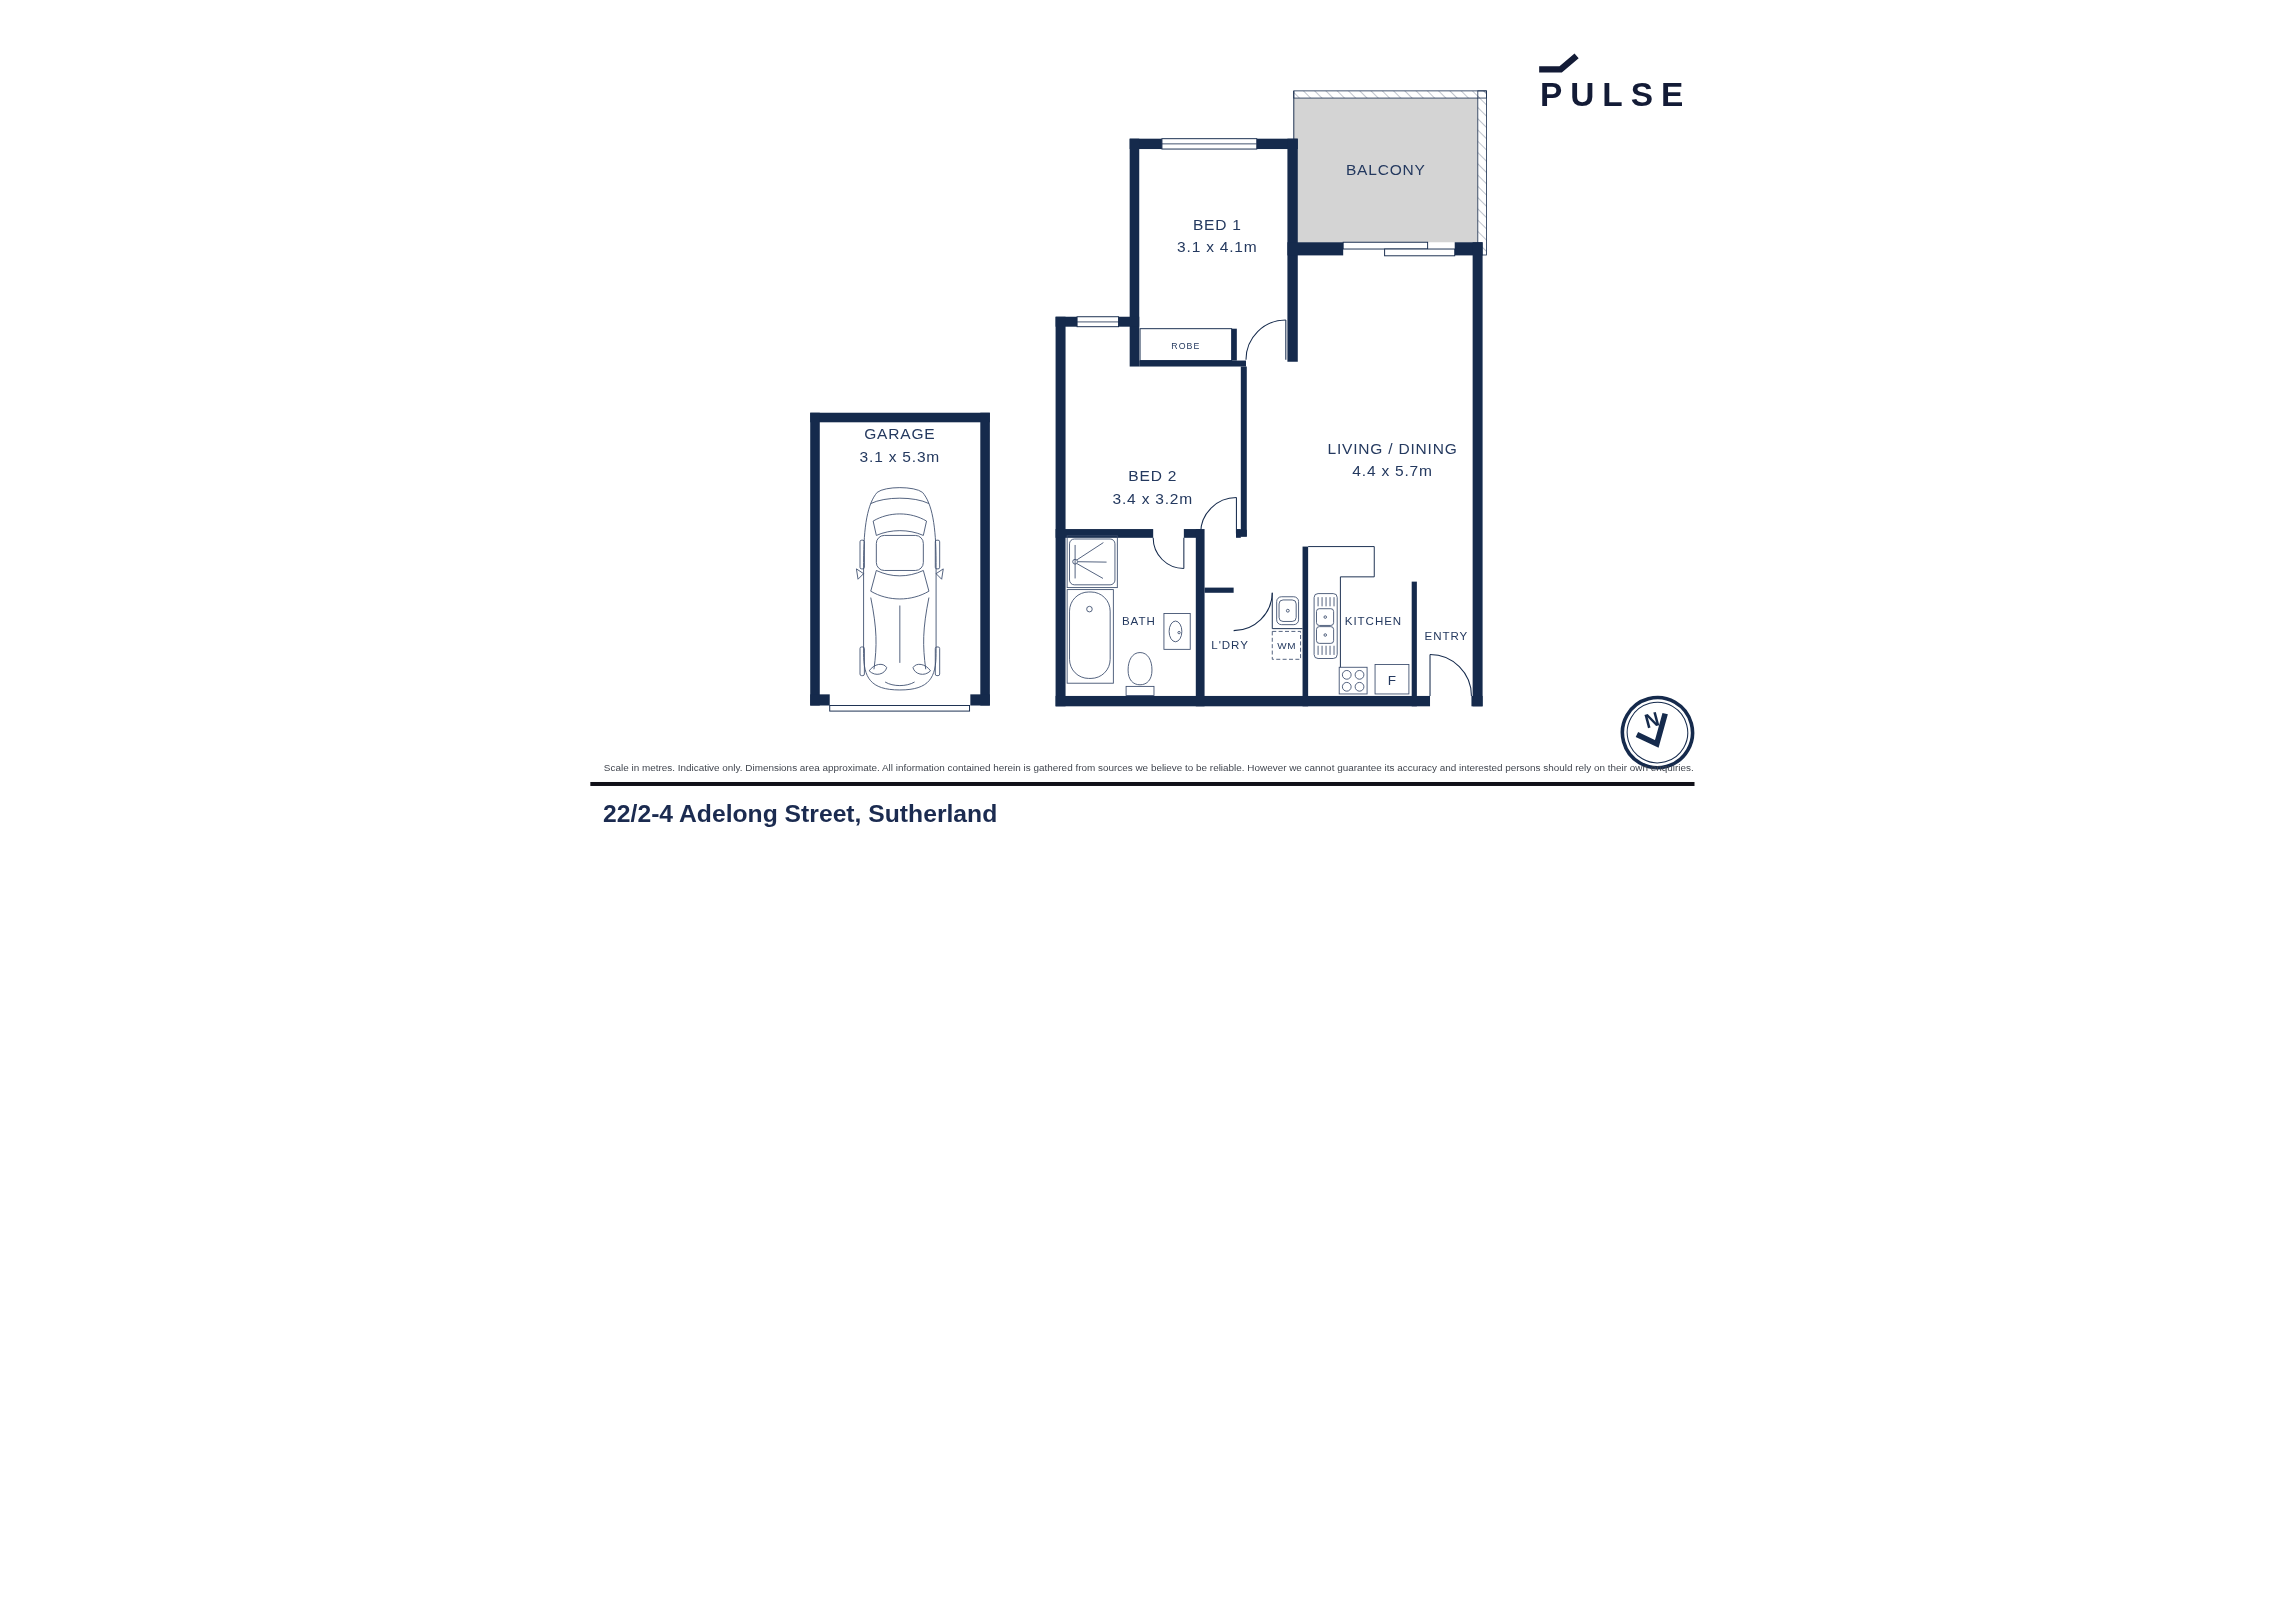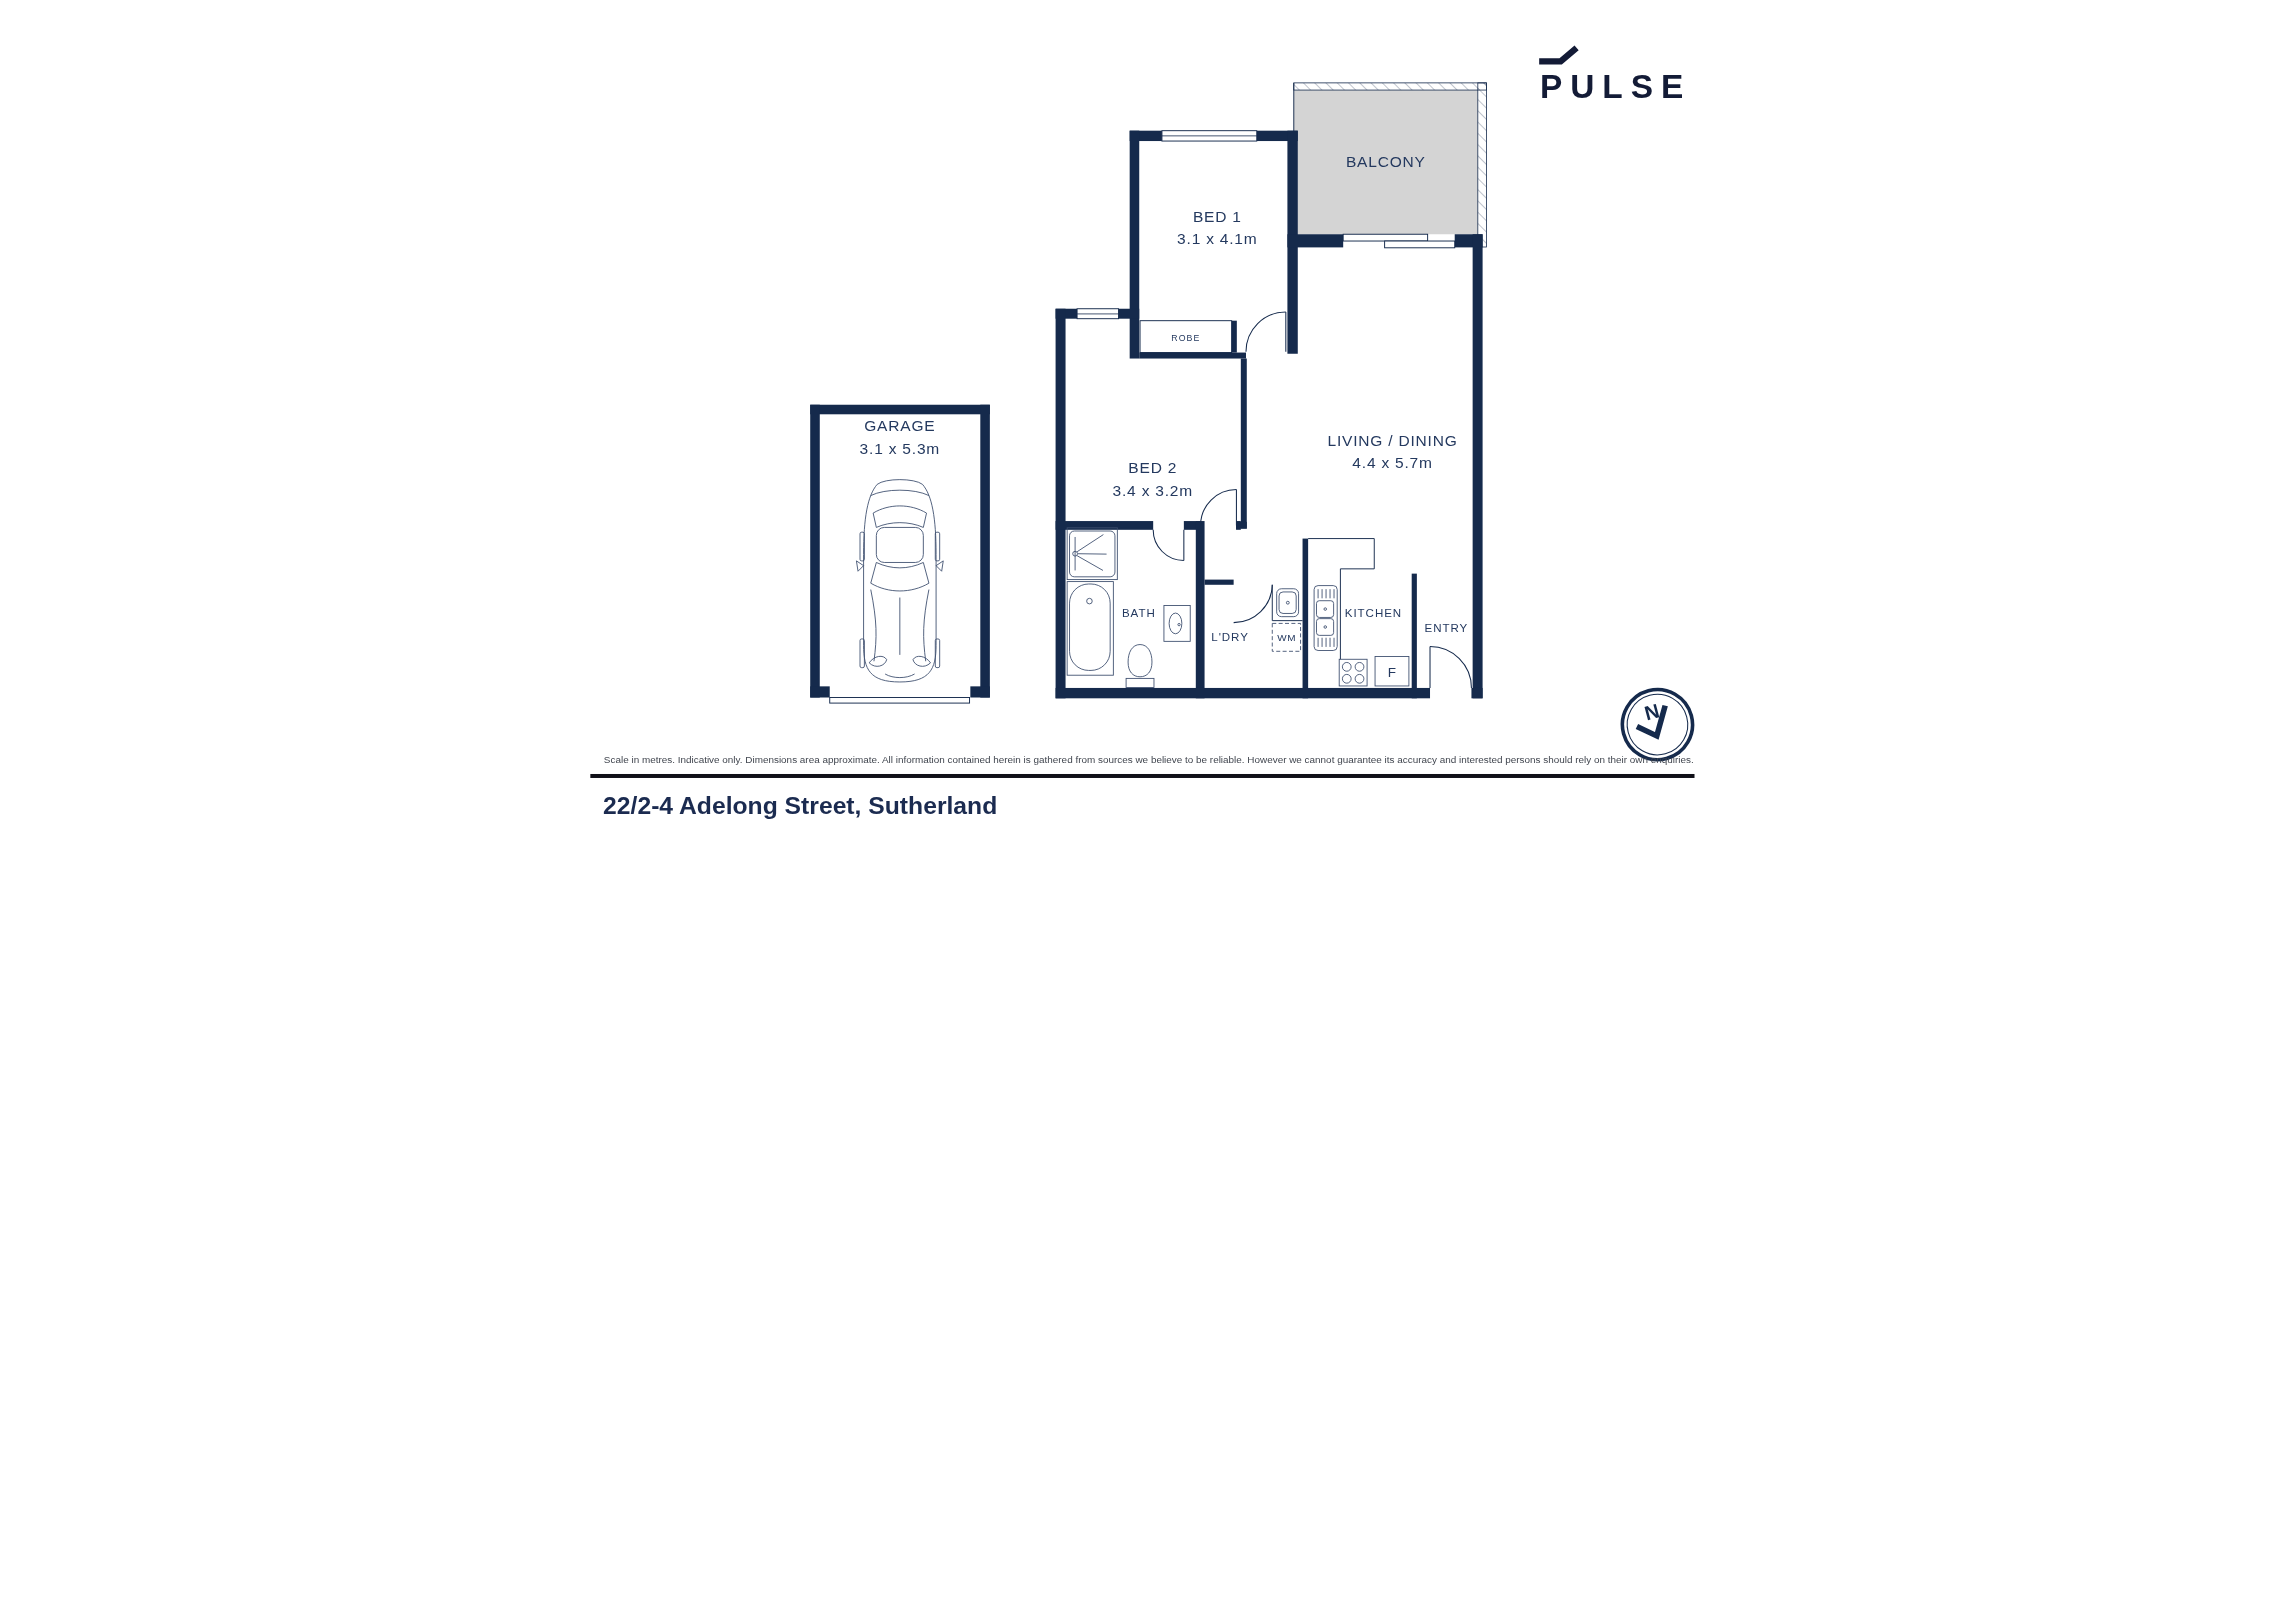--- a/index.html
+++ b/index.html
@@ -1,21 +1,21 @@
 <!DOCTYPE html>
 <html style="--wall-color: #152a4c; --label-color: #24395f; --balcony-fill: #d4d4d4; --logo-color: #131b36; --title-color: #1b2b50; --disclaimer-color: #41464f; --rule-color: #101018; --bg: #ffffff;font-size:12.8px"><head>
 <meta charset="utf-8">
 <style>
   :root{
     --wall-color:#152a4c; --label-color:#24395f; --balcony-fill:#d4d4d4;
     --logo-color:#131b36; --title-color:#1b2b50; --disclaimer-color:#41464f;
     --rule-color:#101018; --bg:#ffffff; --fixture:#3d4e6e; --hatch:#4c5a74;
   }
   html,body{margin:0;padding:0;background:var(--bg);}
-  .page{width:1148px;margin:8px auto;background:var(--bg);}
+  .page{width:1148px;margin:16px auto;background:var(--bg);}
   svg{display:block;font-family:"Liberation Sans",sans-serif;}
   .wall{fill:var(--wall-color);}
   .thin{fill:none;stroke:var(--wall-color);stroke-width:1.2;}
   .fix{fill:none;stroke:var(--fixture);stroke-width:1.1;}
   .win{fill:#fff;stroke:var(--wall-color);stroke-width:1.2;}
   .arc{fill:none;stroke:var(--wall-color);stroke-width:1.3;}
   .lbl-lg{font-size:19.5px;letter-spacing:1px;fill:var(--label-color);text-anchor:middle;}
   .lbl-md{font-size:14.5px;letter-spacing:1.2px;fill:var(--label-color);text-anchor:middle;}
   .lbl-sm{font-size:11px;letter-spacing:1.4px;fill:var(--label-color);text-anchor:middle;}
   .lbl-wm{font-size:12.5px;letter-spacing:0.6px;fill:var(--label-color);text-anchor:middle;}

